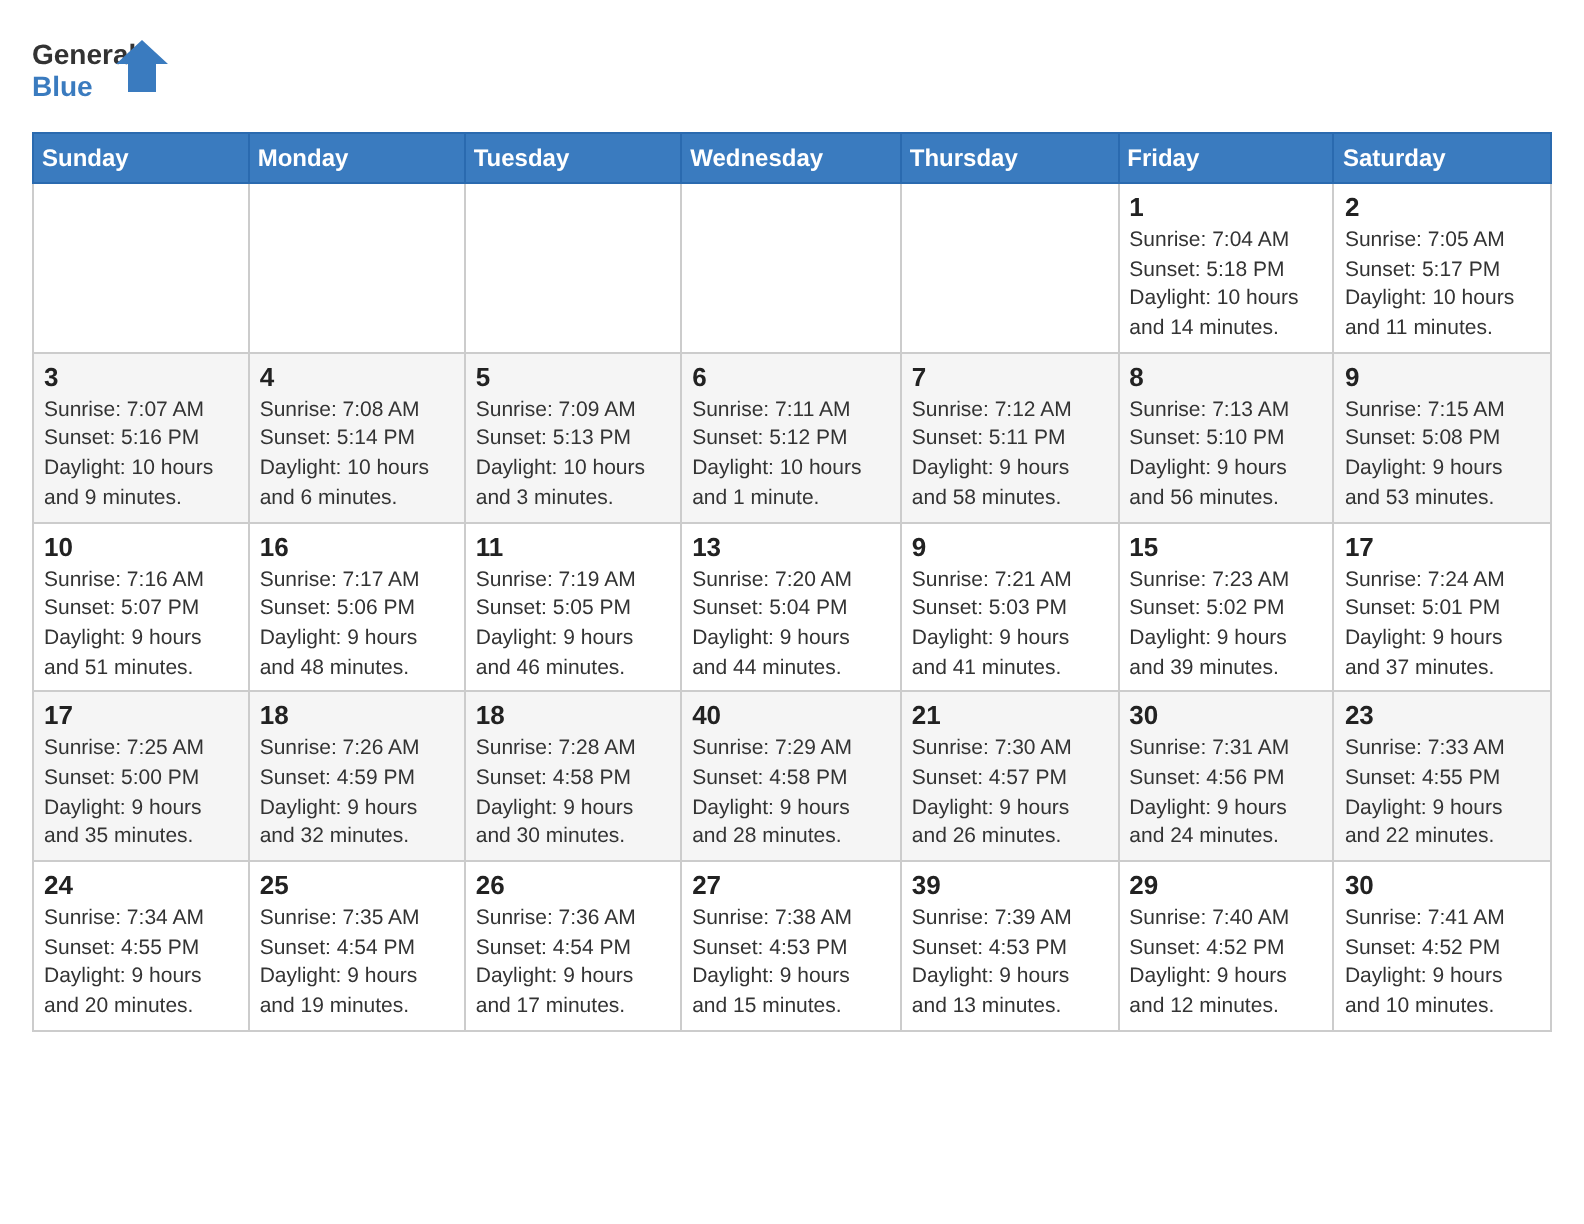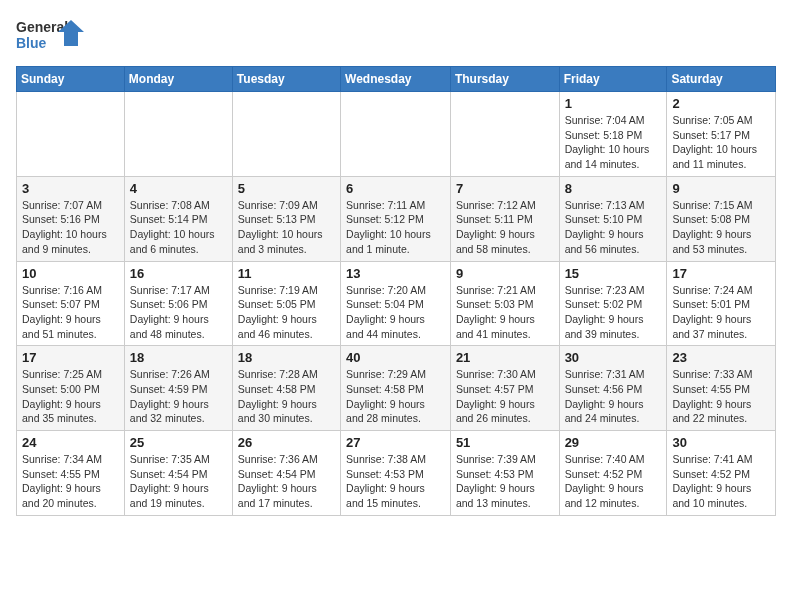--- a/index.html
+++ b/index.html
@@ -219,21 +219,21 @@
         </td>
         <td>
           <div class="day-number">26</div>
           <div class="day-info">Sunrise: 7:36 AM<br>Sunset: 4:54 PM<br>Daylight: 9 hours and 17 minutes.</div>
         </td>
         <td>
           <div class="day-number">27</div>
           <div class="day-info">Sunrise: 7:38 AM<br>Sunset: 4:53 PM<br>Daylight: 9 hours and 15 minutes.</div>
         </td>
         <td>
-          <div class="day-number">51</div>
+          <div class="day-number">39</div>
           <div class="day-info">Sunrise: 7:39 AM<br>Sunset: 4:53 PM<br>Daylight: 9 hours and 13 minutes.</div>
         </td>
         <td>
           <div class="day-number">29</div>
           <div class="day-info">Sunrise: 7:40 AM<br>Sunset: 4:52 PM<br>Daylight: 9 hours and 12 minutes.</div>
         </td>
         <td>
           <div class="day-number">30</div>
           <div class="day-info">Sunrise: 7:41 AM<br>Sunset: 4:52 PM<br>Daylight: 9 hours and 10 minutes.</div>
         </td>

